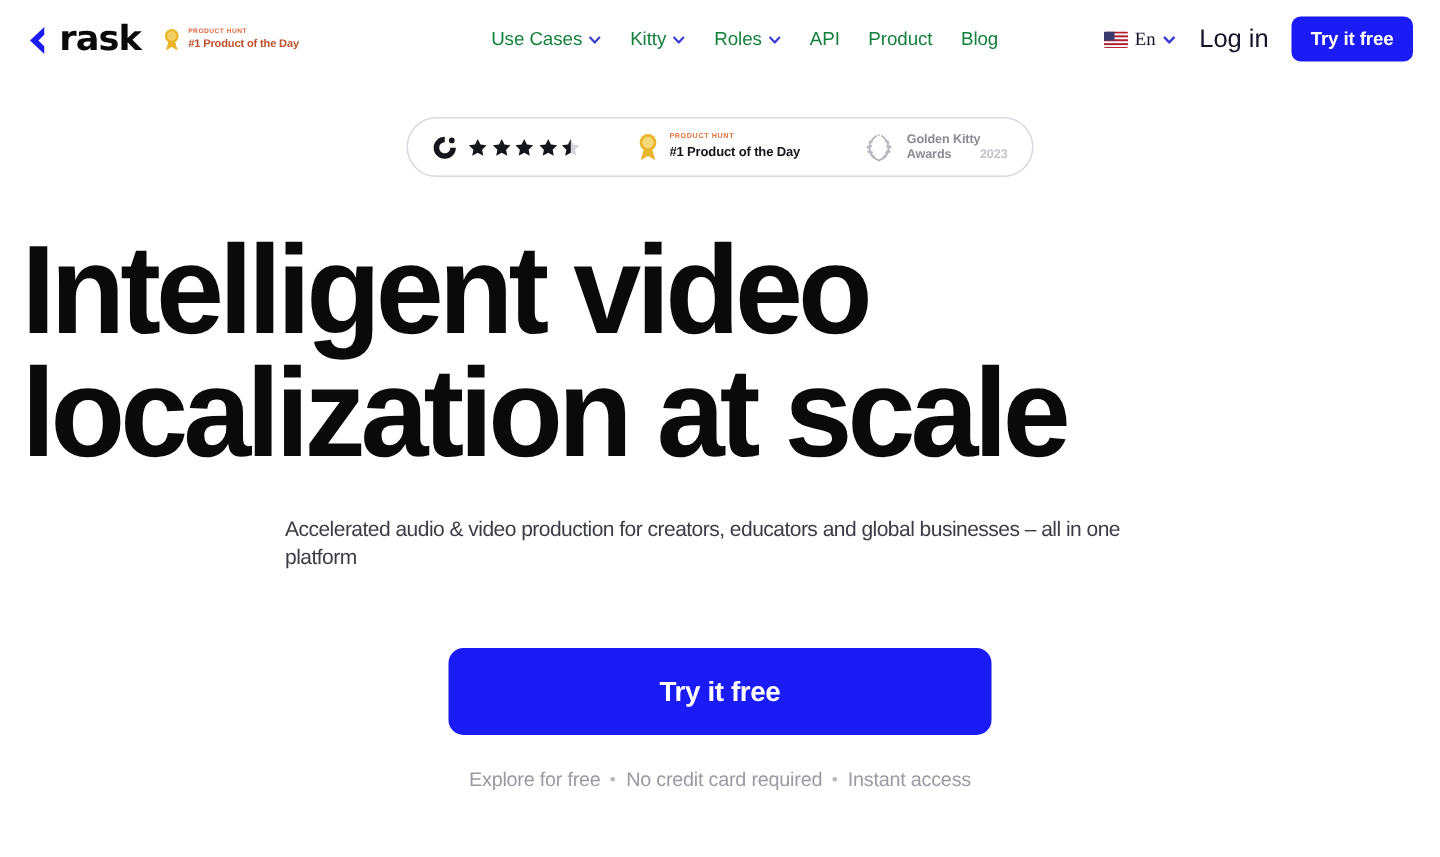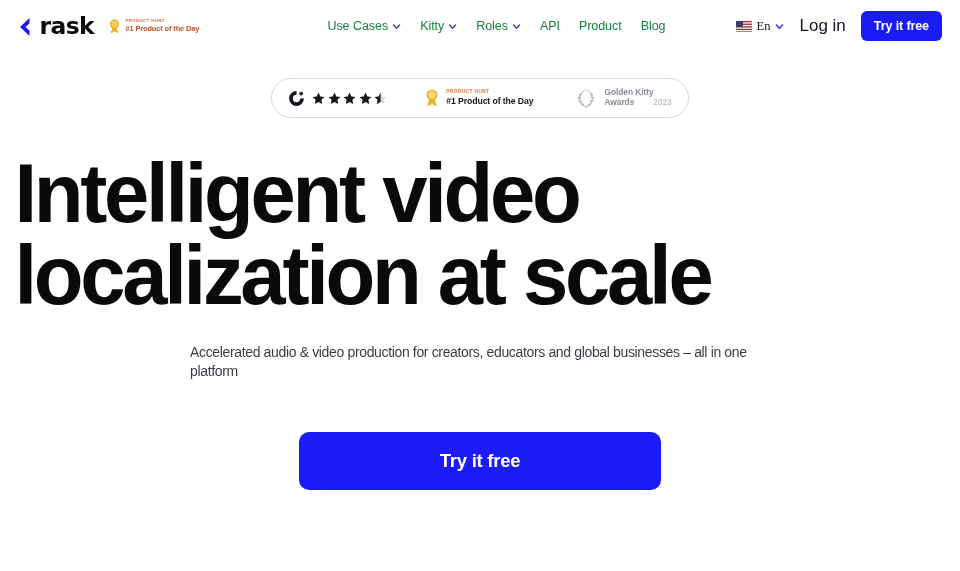--- a/index.html
+++ b/index.html
@@ -475,15 +475,22 @@
   <div class="hero">
     <h1 class="headline">
       <span>Intelligent video</span><br>
       <span>localization at scale</span>
     </h1>
     <p class="subhead">Accelerated audio &amp; video production for creators, educators and global businesses – all in one platform</p>
   </div>
 
   <div class="cta-wrap">
     <button class="btn-hero">Try it free</button>
+    <div class="finenote">
+      <span>Explore for free</span>
+      <span class="dot"></span>
+      <span>No credit card required</span>
+      <span class="dot"></span>
+      <span>Instant access</span>
+    </div>
   </div>
 
 </div>
 
 </body></html>

